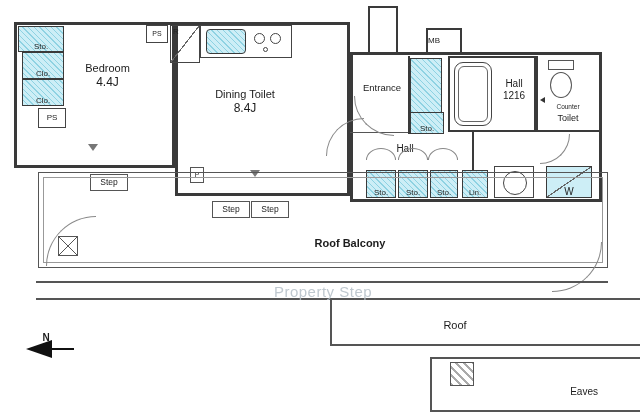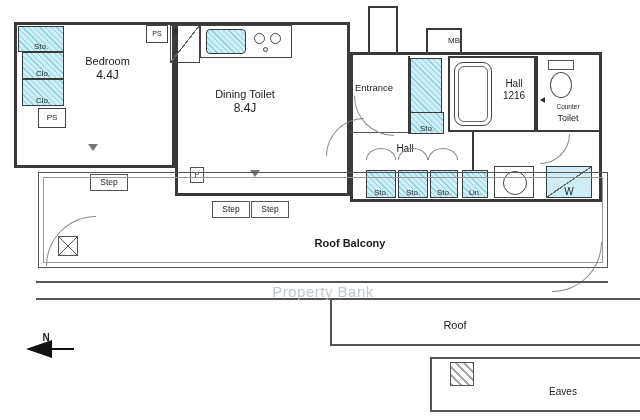--- a/index.html
+++ b/index.html
@@ -32,38 +32,38 @@
 </style>
 </head>
 <body>
 
 <div class="plan">
 
   <div class="abs wall3" style="left:14px;top:22px;width:161px;height:146px;"></div>
   <div class="abs wall3" style="left:175px;top:22px;width:175px;height:174px;"></div>
   <div class="abs wall3" style="left:350px;top:52px;width:252px;height:150px;"></div>
   <div class="abs wall2" style="left:368px;top:6px;width:30px;height:48px;"></div>
-  <div class="abs wall2 lbl" style="left:426px;top:28px;width:36px;height:26px;display:flex;align-items:center;justify-content:flex-end;">
+  <div class="abs wall2 lbl" style="left:426px;top:28px;width:36px;height:26px;display:flex;align-items:center;justify-content:flex-start;">
     <span style="font-size:8px;">MB</span>
   </div>
 
   <div class="abs fix" style="left:18px;top:26px;width:46px;height:26px;">
     <span style="font-size:8px;">Sto.</span>
   </div>
   <div class="abs fix" style="left:22px;top:52px;width:42px;height:27px;">
     <span style="font-size:8px;">Clo.</span>
   </div>
   <div class="abs fix" style="left:22px;top:79px;width:42px;height:27px;">
     <span style="font-size:8px;">Clo.</span>
   </div>
   <div class="abs wall1 lbl" style="left:38px;top:108px;width:28px;height:20px;display:flex;align-items:center;justify-content:center;">
     <span style="font-size:8px;">PS</span>
   </div>
 
-  <div class="abs lbl" style="left:60px;top:55px;width:95px;">
+  <div class="abs lbl" style="left:60px;top:62px;width:95px;">
     <div style="font-size:11px;">Bedroom</div>
     <div style="font-size:12px;">4.4J</div>
   </div>
 
   <div class="abs wall1 lbl" style="left:146px;top:25px;width:22px;height:18px;display:flex;align-items:center;justify-content:center;">
     <span style="font-size:7px;">PS</span>
   </div>
   <div class="abs wall1 diag" style="left:170px;top:25px;width:30px;height:38px;">
     <span style="font-size:8px;position:absolute;left:2px;top:1px;">R</span>
   </div>
@@ -91,21 +91,21 @@
   <div class="abs thinbox lbl" style="left:212px;top:201px;width:38px;height:17px;display:flex;align-items:center;justify-content:center;background:#fff;">
     <span style="font-size:8.5px;">Step</span>
   </div>
   <div class="abs thinbox lbl" style="left:251px;top:201px;width:38px;height:17px;display:flex;align-items:center;justify-content:center;background:#fff;">
     <span style="font-size:8.5px;">Step</span>
   </div>
 
   <div class="abs wallline" style="left:408px;top:56px;width:2px;height:78px;"></div>
   <div class="abs line" style="left:350px;top:132px;width:58px;height:1px;"></div>
 
-  <div class="abs lbl" style="left:347px;top:76px;width:54px;">
+  <div class="abs lbl" style="left:355px;top:76px;width:54px;">
     <span style="font-size:9.5px;">Entrance</span>
   </div>
   <div class="abs qarc-bl" style="left:354px;top:96px;width:40px;height:40px;"></div>
   <div class="abs qarc-tl" style="left:326px;top:118px;width:38px;height:38px;"></div>
 
   <div class="abs fix" style="left:410px;top:58px;width:32px;height:64px;">
     <span style="font-size:8px;">SIC</span>
   </div>
   <div class="abs fix" style="left:410px;top:112px;width:34px;height:22px;">
     <span style="font-size:8px;">Sto.</span>
@@ -174,27 +174,27 @@
   <div class="abs line" style="left:330px;top:298px;width:1.5px;height:46px;"></div>
   <div class="abs line" style="left:330px;top:344px;width:310px;height:1.5px;"></div>
   <div class="abs lbl" style="left:425px;top:314px;width:60px;">
     <span style="font-size:11px;text-align:right;">Roof</span>
   </div>
 
   <div class="abs line" style="left:430px;top:357px;width:210px;height:1.5px;"></div>
   <div class="abs line" style="left:430px;top:357px;width:1.5px;height:55px;"></div>
   <div class="abs line" style="left:430px;top:410px;width:210px;height:1.5px;"></div>
   <div class="abs grayhatch" style="left:450px;top:362px;width:24px;height:24px;"></div>
-  <div class="abs lbl" style="left:528px;top:380px;width:70px;">
+  <div class="abs lbl" style="left:528px;top:380px;width:70px;text-align:right;">
     <span style="font-size:10px;">Eaves</span>
   </div>
 
   <div class="abs" style="left:26px;top:340px;width:0;height:0;border-top:9px solid transparent;border-bottom:9px solid transparent;border-right:26px solid #111;"></div>
   <div class="abs" style="left:52px;top:348px;width:22px;height:2px;background:#111;"></div>
   <div class="abs lbl" style="left:38px;top:326px;width:16px;">
     <span style="font-size:10px;font-weight:bold;">N</span>
   </div>
 
   <div class="abs lbl" style="left:248px;top:282px;width:150px;color:#b4bfc7;opacity:.85;">
-    <span style="font-size:15px;letter-spacing:.5px;">Property Bank</span>
+    <span style="font-size:15px;letter-spacing:.5px;">Property Step</span>
   </div>
 
 </div>
 
 </body></html>

